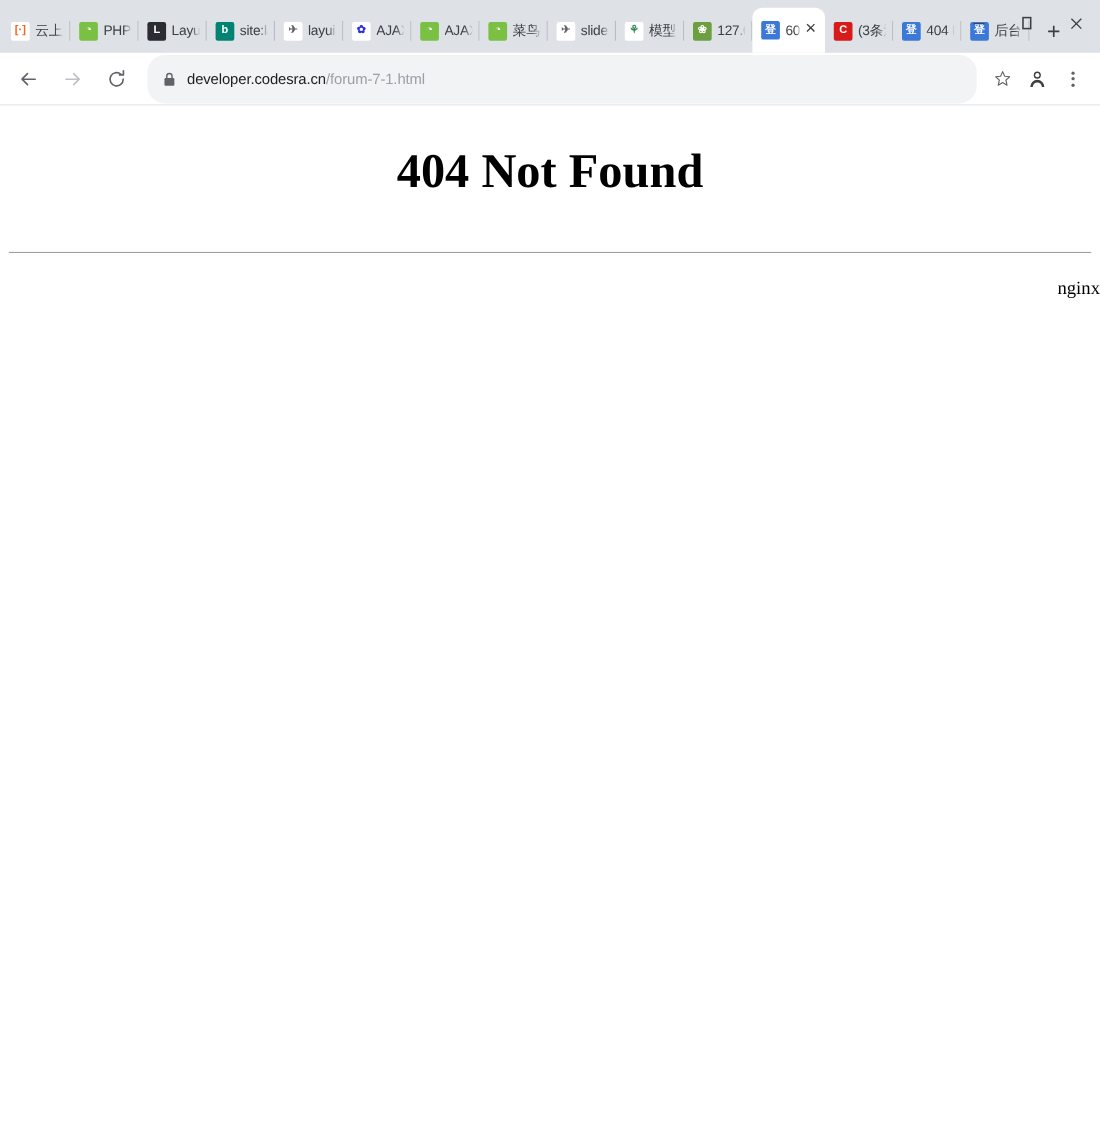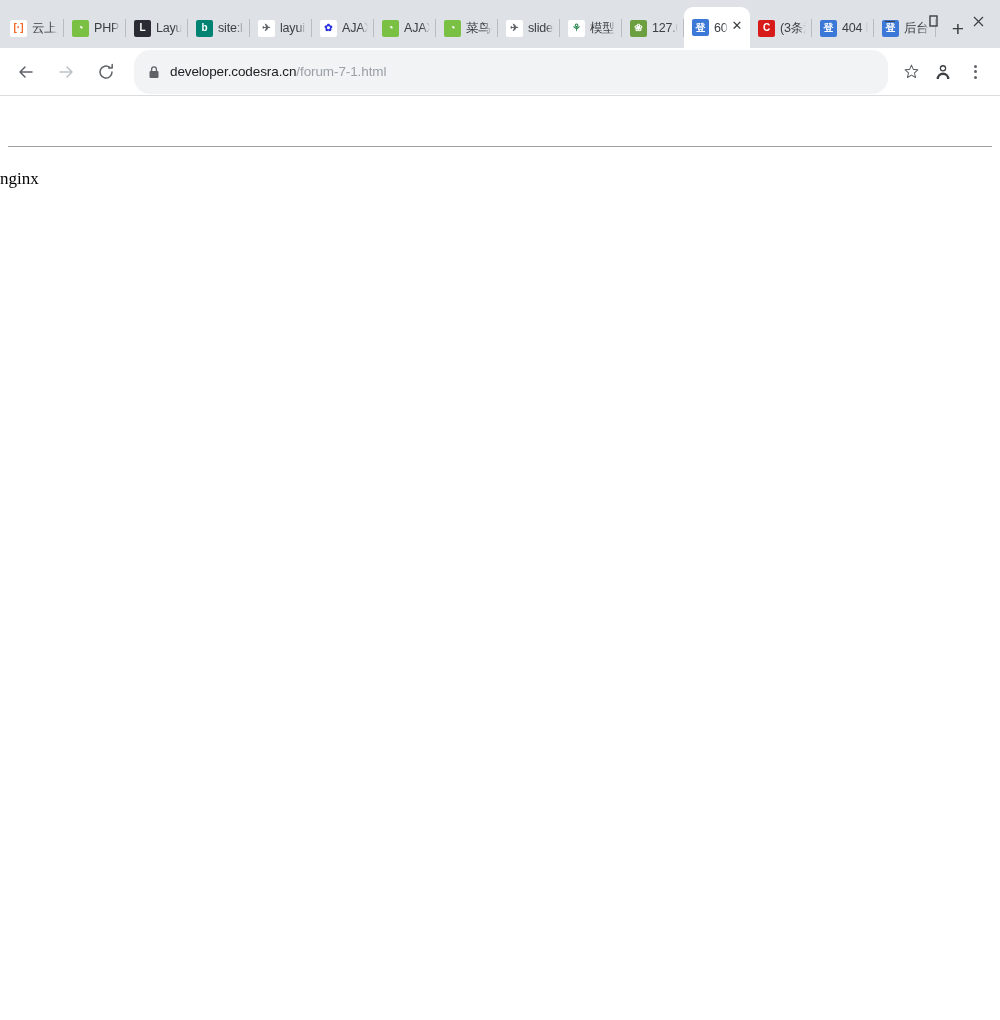--- a/index.html
+++ b/index.html
@@ -192,21 +192,21 @@
     color: #000000;
     margin: 32px 0 0 0;
     letter-spacing: 0px;
   }
   .err-hr {
     border: none;
     border-top: 1px solid #a0a0a0;
     margin: 48px 8px 0 8px;
   }
   .err-server {
-    text-align: left;
+    text-align: right;
     font-family: "Liberation Serif", serif;
     font-size: 17px;
     color: #000000;
     margin-top: 22px;
   }
 
   .dots {
     display: flex;
     flex-direction: column;
     justify-content: space-between;
@@ -366,15 +366,16 @@
   <div class="toolbar-icon">
     <span class="dots">
       <span></span>
         <span></span>
         <span></span>
     </span>
   </div>
 </div>
 
 <div class="page">
+  <h1 class="err-title">404 Not Found</h1>
   <hr class="err-hr">
   <div class="err-server">nginx</div>
 </div>
 
 </body></html>

